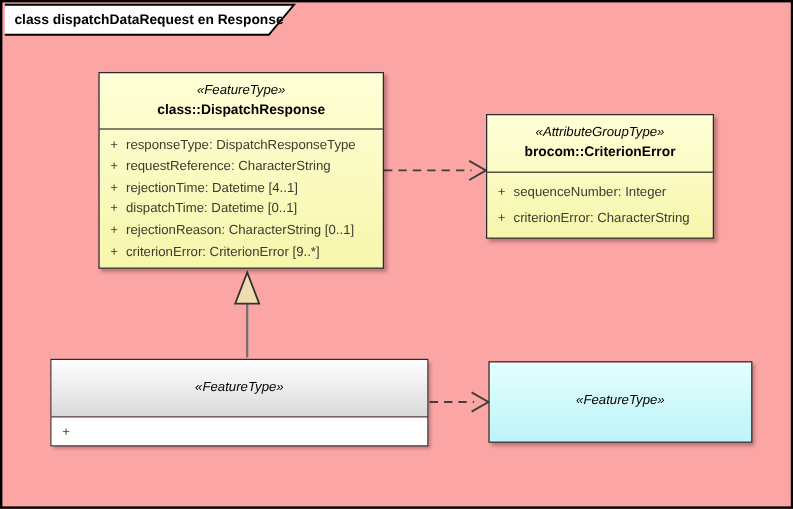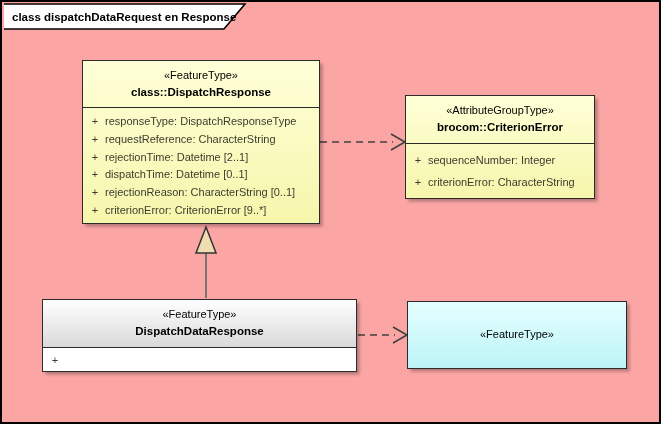--- a/index.html
+++ b/index.html
@@ -28,21 +28,21 @@
   }
   .box-yellow{background:linear-gradient(to bottom,var(--yellow-top),var(--yellow-bottom));}
   .box-cyan{background:linear-gradient(to bottom,var(--cyan-top),var(--cyan-bottom));}
   .box-plain .hdr{background:linear-gradient(to bottom,var(--white-top),var(--white-bottom));}
   .box-plain .attrs{background:#ffffff;}
   .hdr{
     display:flex;flex-direction:column;justify-content:center;align-items:center;
     gap:2px;padding:4px 4px;
   }
   .hdr.sep{border-bottom:1.4px solid var(--box-border);}
-  .stereotype{font-size:11px;color:#000;line-height:1.25;}
+  .stereotype{font-size:11px;color:#000;line-height:1.25;font-style:italic;}
   .clsname{font-size:11.5px;font-weight:bold;color:#000;line-height:1.25;}
   .clsname.it{font-style:italic;}
   .attrs{flex:1;padding:4px 2px 2px 2px;display:flex;flex-direction:column;justify-content:space-evenly;}
   .attr-row{display:flex;align-items:center;font-size:11px;color:var(--attr-text);line-height:1.45;}
   .attr-row .vis{width:20px;text-align:center;flex:none;}
   .attr-row .txt{white-space:nowrap;}
   .hdr-only{justify-content:center;}
 </style>
 </head>
 <body>
@@ -80,21 +80,21 @@
       <div class="attr-row">
         <span class="vis">+</span>
         <span class="txt">responseType: DispatchResponseType</span>
       </div>
       <div class="attr-row">
         <span class="vis">+</span>
         <span class="txt">requestReference: CharacterString</span>
       </div>
       <div class="attr-row">
         <span class="vis">+</span>
-        <span class="txt">rejectionTime: Datetime [2..1]</span>
+        <span class="txt">rejectionTime: Datetime [4..1]</span>
       </div>
       <div class="attr-row">
         <span class="vis">+</span>
         <span class="txt">dispatchTime: Datetime [0..1]</span>
       </div>
       <div class="attr-row">
         <span class="vis">+</span>
         <span class="txt">rejectionReason: CharacterString [0..1]</span>
       </div>
       <div class="attr-row">
@@ -117,21 +117,20 @@
       <div class="attr-row">
         <span class="vis">+</span>
         <span class="txt">criterionError: CharacterString</span>
       </div>
     </div>
   </div>
 
   <div class="uml-box box-plain" style="left:40px;top:297px;width:315px;height:73px;">
     <div class="hdr sep" style="height:48px;">
       <div class="stereotype">«FeatureType»</div>
-      <div class="clsname">DispatchDataResponse</div>
     </div>
     <div class="attrs">
       <div class="attr-row">
         <span class="vis">+</span>
       </div>
     </div>
   </div>
 
   <div class="uml-box box-cyan" style="left:405px;top:299px;width:220px;height:68px;">
     <div class="hdr hdr-only" style="flex:1;">

